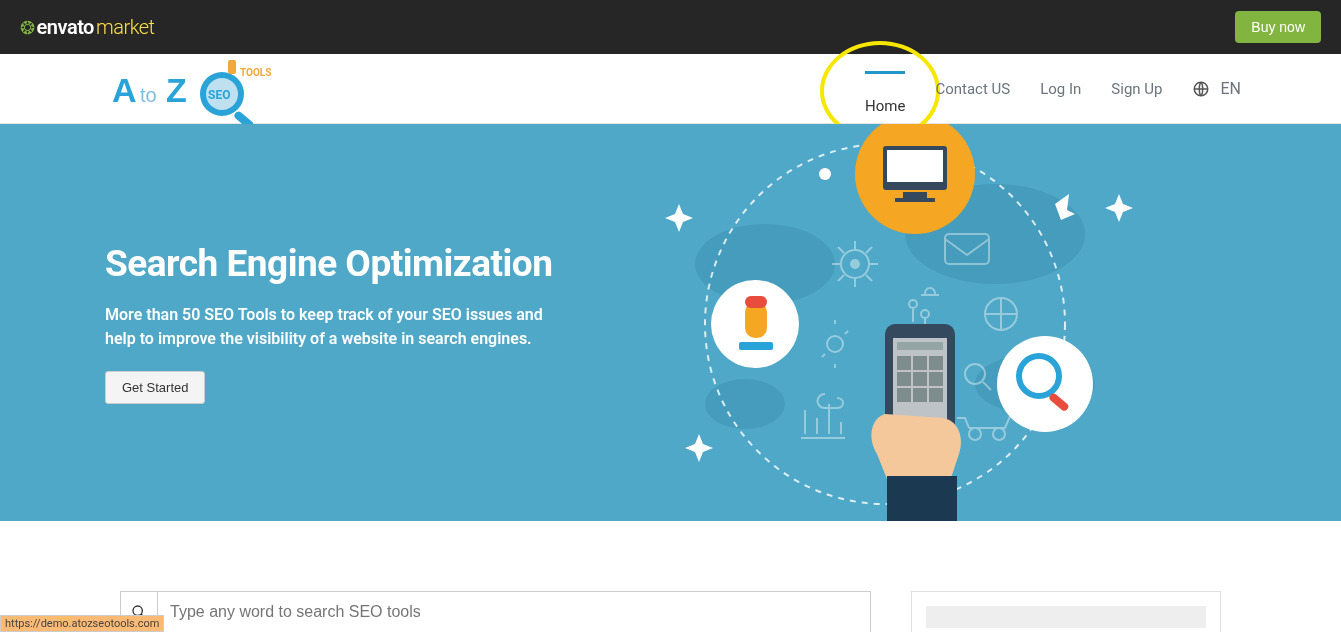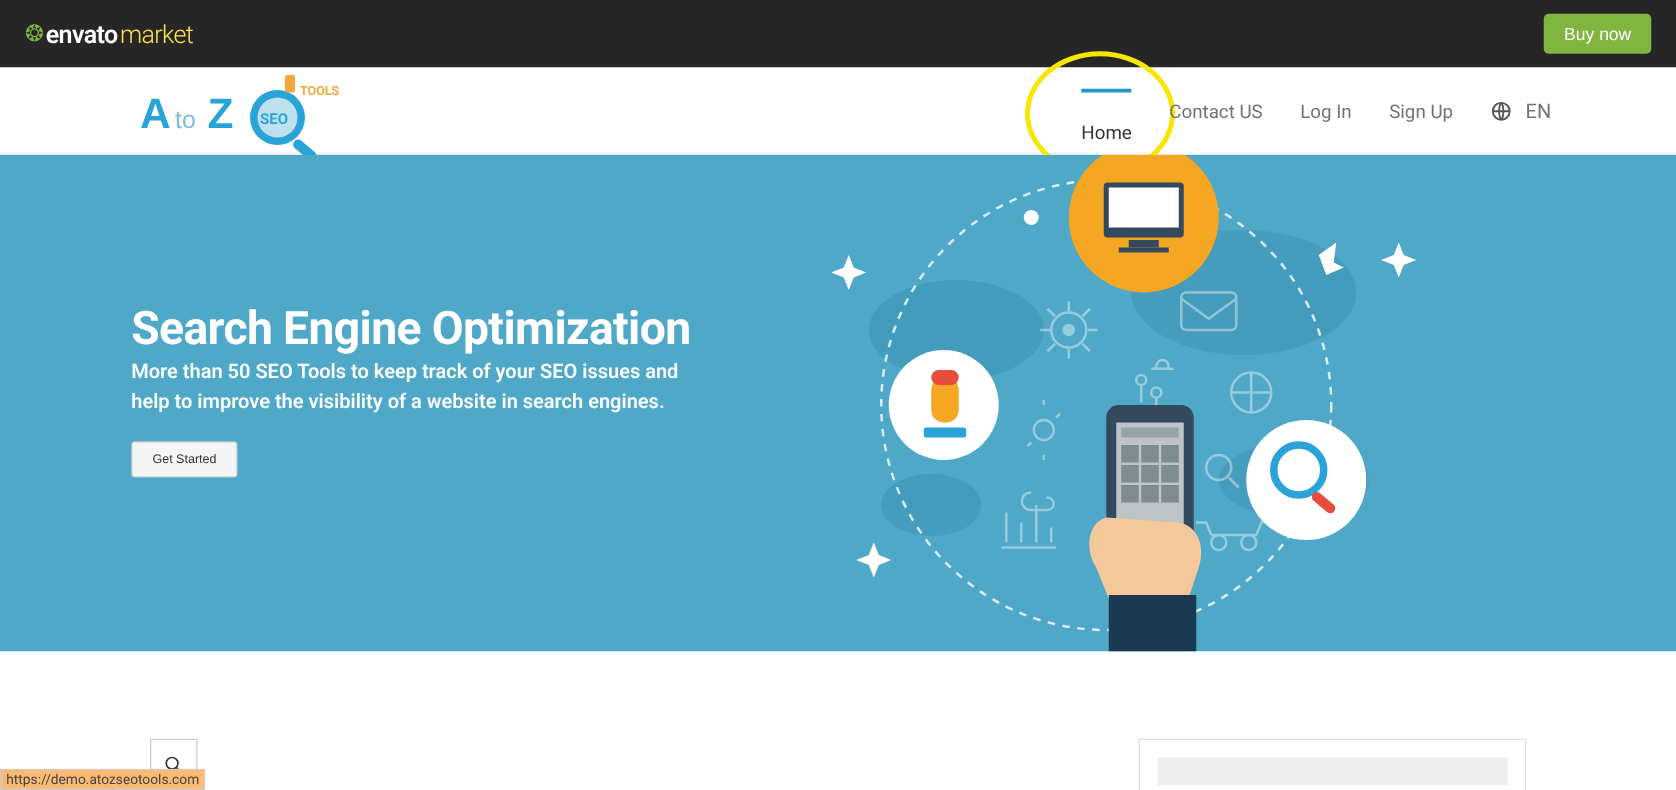--- a/index.html
+++ b/index.html
@@ -21,23 +21,23 @@
 .nav-item { color: #6c757d; font-size: 15px; cursor: pointer; height: 100%; display: flex; align-items: center; position: relative; }
 .nav-item.active { color: #333; margin-top: 34px; }
 .nav-item.active::before { content: ""; position: absolute; top: 0; left: 0; right: 0; height: 3px; background: #2196c9; }
 .highlight-circle { position: absolute; width: 120px; height: 100px; border: 4px solid #f7e600; border-radius: 50%; top: -30px; left: -45px; pointer-events: none; }
 .lang { display: flex; align-items: center; gap: 10px; color: #6c757d; cursor: pointer; }
 .globe-icon { width: 18px; height: 18px; }
 
 
 .hero { background: #4fa8c7; height: 397px; display: flex; padding: 0 100px 0 105px; position: relative; overflow: hidden; color: #fff; }
 .hero-left { width: 470px; padding-top: 118px; }
-.hero-title { font-size: 37px; font-weight: 700; letter-spacing: -0.5px; }
+.hero-title { font-size: 37px; font-weight: 700; margin-bottom: 18px; letter-spacing: -0.5px; }
 .hero-desc { font-size: 16px; font-weight: 600; line-height: 1.5; margin-bottom: 20px; opacity: 0.98; }
-.get-started { background: #f4f4f4; color: #333; border: 1px solid #ccc; padding: 8px 16px; font-size: 10px; border-radius: 3px; cursor: pointer; }
+.get-started { background: #f4f4f4; color: #333; border: 1px solid #ccc; padding: 8px 16px; font-size: 13px; border-radius: 3px; cursor: pointer; }
 .hero-right { flex: 1; position: relative; display:flex; justify-content:center; align-items:center; }
 .orbit-svg { position:absolute; width:520px; height:520px; left:50px; top:-60px; }
 
 
 .content { padding: 70px 120px 0; display: flex; gap: 40px; }
 .search-wrap { display: flex; flex: 1; }
 .search-icon-box { width: 38px; height: 42px; border: 1px solid #ccc; display: flex; align-items: center; justify-content: center; background: #fff; }
 .search-input { flex:1; height: 42px; border: 1px solid #ccc; border-left: none; padding: 0 12px; font-size: 16px; color: #888; outline: none; }
 .side-card { width: 310px; height: 50px; border: 1px solid #e0e0e0; padding: 14px; background:#fff; }
 .side-skeleton { background: #eee; height: 22px; width: 100%; }
@@ -177,19 +177,20 @@
 </div>
 
 <div class="content">
   <div class="search-wrap">
     <div class="search-icon-box">
       <svg width="16" height="16" viewBox="0 0 24 24">
         <circle cx="10" cy="10" r="7" fill="none" stroke="#333" stroke-width="2"></circle>
         <path d="M15 15 l6 6" stroke="#333" stroke-width="2"></path>
       </svg>
     </div>
+    <input class="search-input" type="text" placeholder="Type any word to search SEO tools" style="">
   </div>
   <div class="side-card">
     <div class="side-skeleton"></div>
   </div>
 </div>
 
 <div class="status-url">https://demo.atozseotools.com</div>
 
 </body></html>

